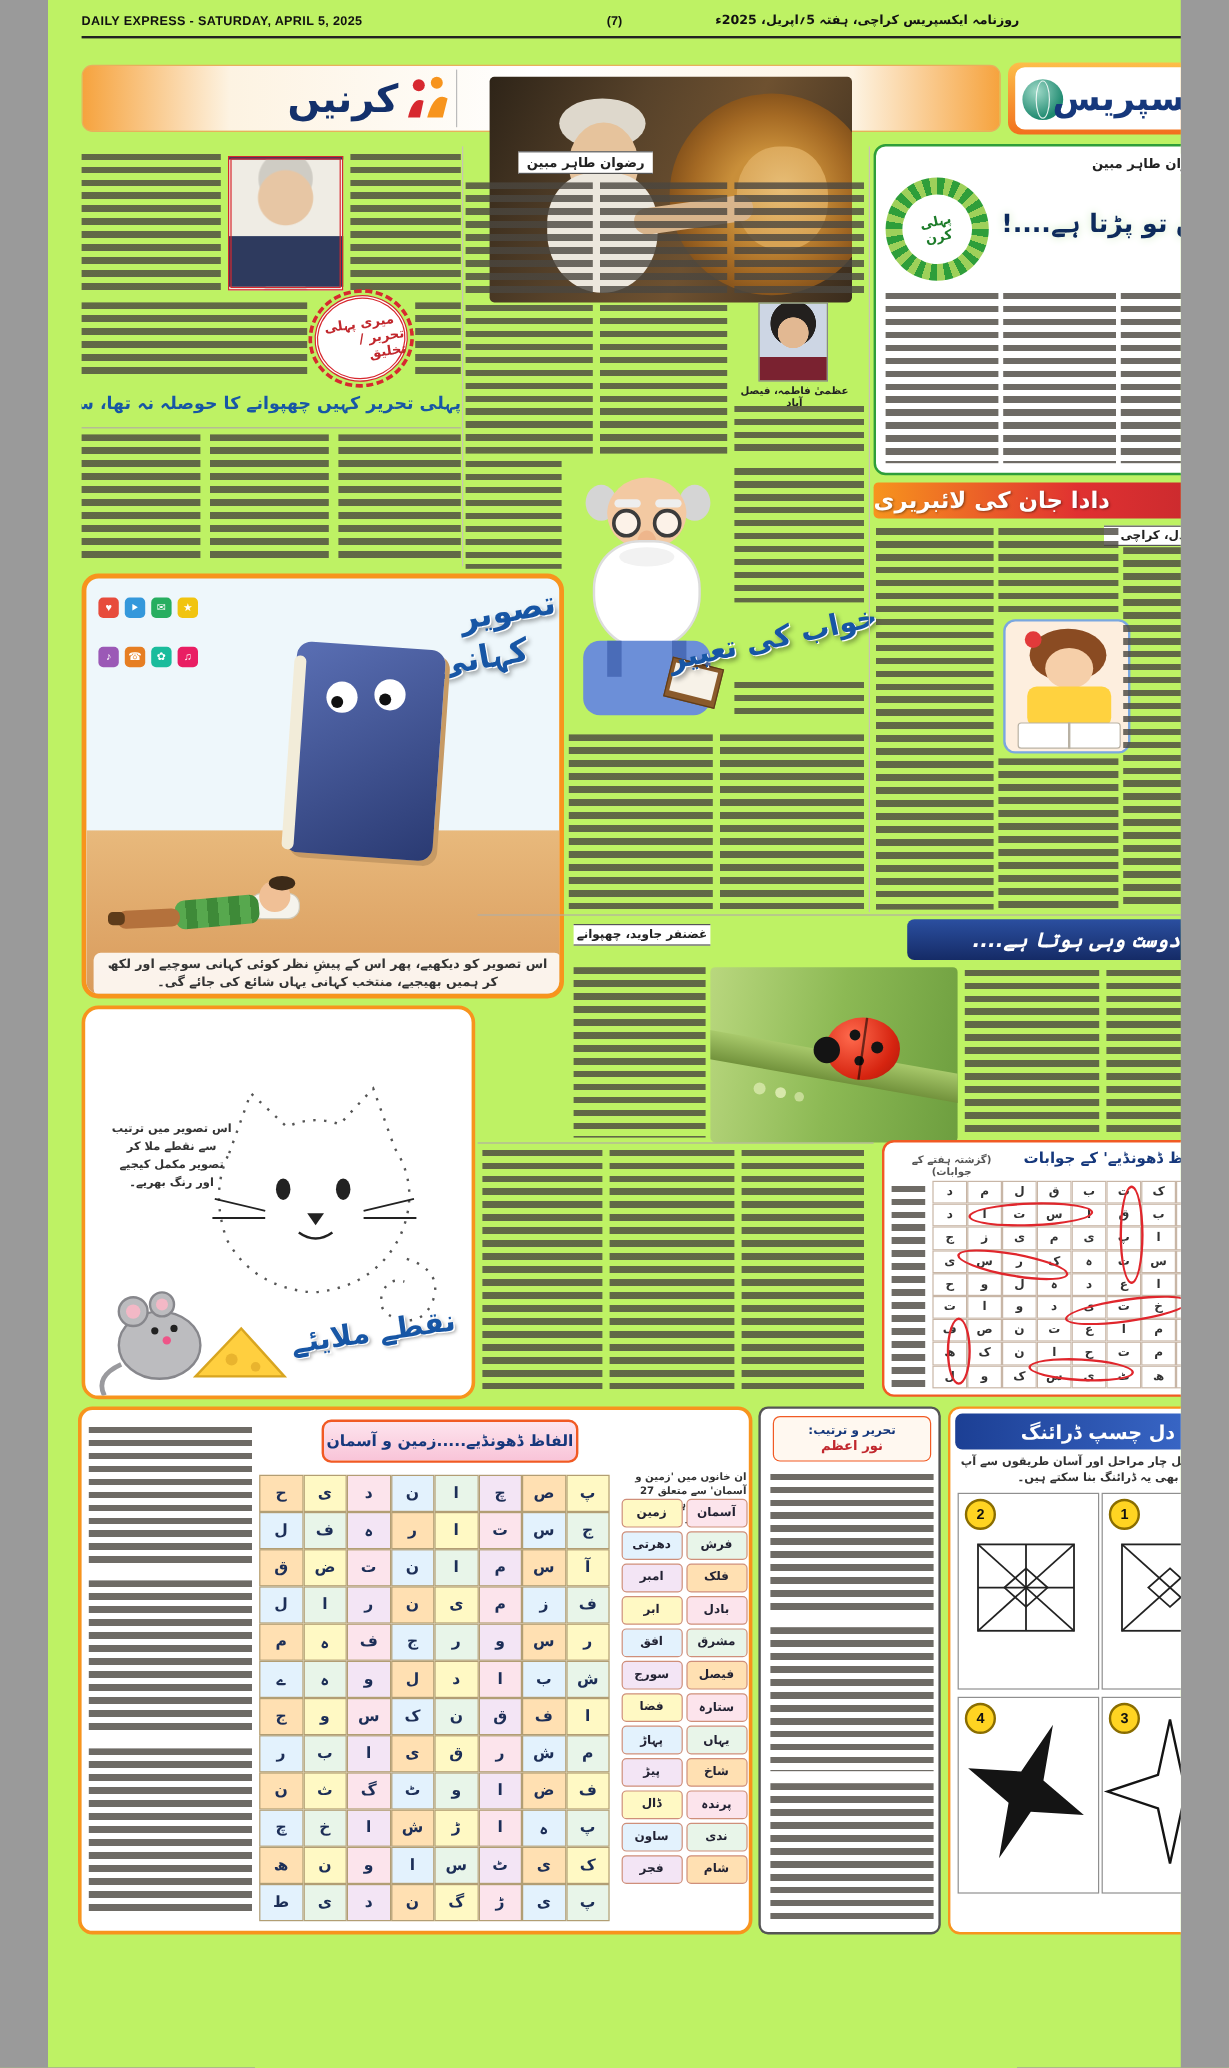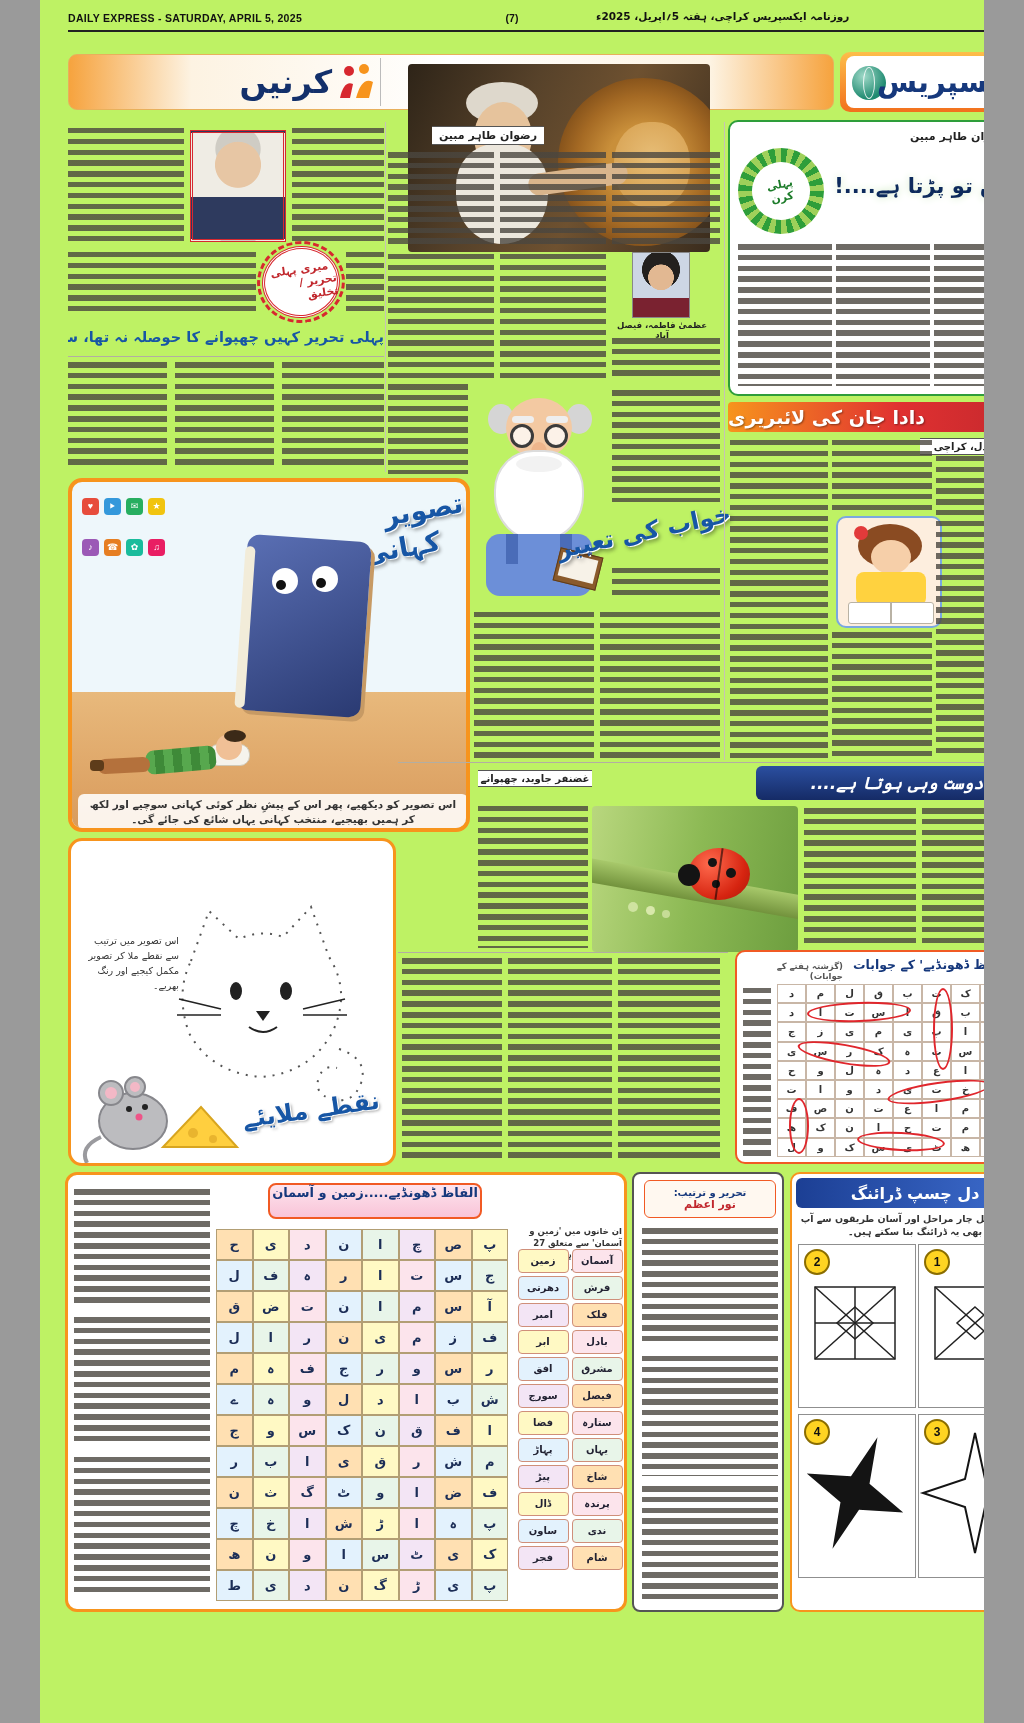--- a/index.html
+++ b/index.html
@@ -223,21 +223,21 @@
   <div class="ts" style="left:438px;top:806px;width:110px;height:142px;"></div>
   <div class="ts" style="left:764px;top:808px;width:112px;height:138px;"></div>
   <div class="ts" style="left:882px;top:808px;width:114px;height:138px;"></div>
   <div class="hr" style="left:358px;top:952px;width:330px;"></div>
   <div class="ts" style="left:362px;top:958px;width:100px;height:204px;"></div>
   <div class="ts" style="left:468px;top:958px;width:104px;height:204px;"></div>
   <div class="ts" style="left:578px;top:958px;width:102px;height:204px;"></div>
 
   <div class="abs" style="left:695px;top:950px;width:303px;height:214px;border:2px solid #f15a24;border-radius:10px;background:#fff;">
     <div class="abs urdu" style="right:8px;top:5px;width:190px;font-size:12.5px;font-weight:bold;color:#16387c;text-align:center;">'الفاظ ڈھونڈیے' کے جوابات</div>
-    <div class="abs urdu" style="left:6px;top:9px;width:100px;font-size:8.5px;font-weight:bold;color:#555;text-align:right;">(گزشتہ ہفتے کے جوابات)</div>
+    <div class="abs urdu" style="left:6px;top:9px;width:100px;font-size:8.5px;font-weight:bold;color:#555;text-align:center;">(گزشتہ ہفتے کے جوابات)</div>
     <div class="ts" style="left:6px;top:36px;width:28px;height:168px;"></div>
     <div class="abs" id="ans-grid" style="left:40px;top:32px;">
         <div class="grow">
           <span class="ac">م</span>
           <span class="ac">ک</span>
           <span class="ac">ت</span>
           <span class="ac">ب</span>
           <span class="ac">ق</span>
           <span class="ac">ل</span>
           <span class="ac">م</span>
@@ -350,28 +350,28 @@
       <ellipse cx="62" cy="280" rx="34" ry="28" fill="#bcbcbf" stroke="#87878c" stroke-width="2"></ellipse>
       <circle cx="40" cy="252" r="12" fill="#bcbcbf" stroke="#87878c" stroke-width="2"></circle>
       <circle cx="64" cy="246" r="10" fill="#bcbcbf" stroke="#87878c" stroke-width="2"></circle>
       <circle cx="40" cy="252" r="6" fill="#f3b8c6"></circle>
       <circle cx="64" cy="246" r="5" fill="#f3b8c6"></circle>
       <circle cx="58" cy="268" r="3" fill="#222"></circle>
       <circle cx="74" cy="266" r="3" fill="#222"></circle>
       <circle cx="68" cy="276" r="3.5" fill="#e58"></circle>
       <path d="M30,296 q-22,10 -14,26" fill="none" stroke="#9a9a9e" stroke-width="4"></path>
     </svg>
-    <div class="abs urdu" style="left:8px;top:92px;width:100px;font-size:9.5px;font-weight:normal;color:#333;text-align:right;line-height:15px;">اس تصویر میں ترتیب سے نقطے ملا کر تصویر مکمل کیجیے اور رنگ بھریے۔</div>
+    <div class="abs urdu" style="left:22px;top:92px;width:100px;font-size:9.5px;font-weight:bold;color:#333;text-align:center;line-height:15px;">اس تصویر میں ترتیب سے نقطے ملا کر تصویر مکمل کیجیے اور رنگ بھریے۔</div>
     <div class="abs urdu" style="left:160px;top:255px;width:160px;font-size:24px;font-weight:bold;color:#1756a5;transform:rotate(-8deg);
                 text-shadow:1px 1px 0 #fff,2px 2px 3px rgba(0,0,0,.35);text-align:center;">نقطے ملایئے</div>
   </div>
 
   <div class="abs" style="left:25px;top:1172px;width:562px;height:440px;border:3px solid #f7941d;border-radius:12px;background:#fff;">
     <div class="abs" style="left:200px;top:8px;width:214px;height:36px;border:2px solid #f15a24;border-radius:8px;
-                background:linear-gradient(180deg,#fde4ee,#f9c4d8);display:flex;justify-content:center;">
+                background:linear-gradient(180deg,#fde4ee,#f9c4d8);display:flex;align-items:center;justify-content:center;">
       <span class="urdu" style="font-size:13px;font-weight:bold;color:#16387c;text-align:center;">الفاظ ڈھونڈیے.....زمین و آسمان</span>
     </div>
     <div class="abs urdu" style="left:448px;top:50px;width:106px;font-size:8.5px;font-weight:bold;color:#333;text-align:right;line-height:12px;">ان خانوں میں 'زمین و آسمان' سے متعلق 27 الفاظ چھپے ہیں، انہیں تلاش کیجیے۔</div>
     <div class="abs" id="word-list" style="left:448px;top:72px;width:108px;height:340px;display:flex;flex-wrap:wrap;flex-direction:row;align-content:flex-start;">
         <span class="chip p0">زمین</span>
         <span class="chip p1">آسمان</span>
         <span class="chip p2">دھرتی</span>
         <span class="chip p3">فرش</span>
         <span class="chip p4">امبر</span>
         <span class="chip p5">فلک</span>

